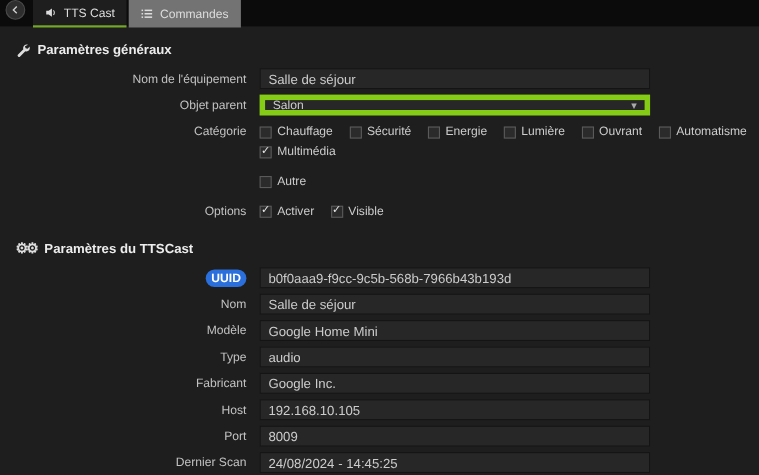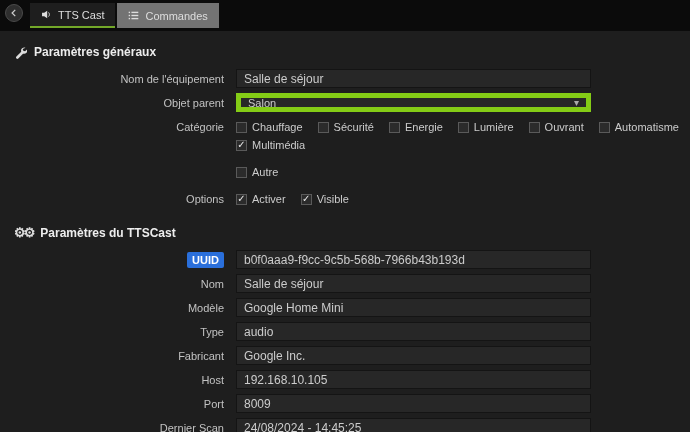--- a/index.html
+++ b/index.html
@@ -4,24 +4,24 @@
 <style>
   * { box-sizing: border-box; margin: 0; padding: 0; }
   html, body { width: 690px; height: 432px; overflow: hidden; }
   body {
     background: var(--content-bg, #1e1e1e);
     font-family: "Liberation Sans", sans-serif;
     color: #cccccc;
     font-size: 11px;
   }
   .topbar {
-    height: 31px;
+    height: 24px;
     background: var(--topbar-bg, #0b0b0b);
     display: flex;
-    align-items: center;
+    align-items: flex-start;
     padding-left: 5px;
   }
   .back-btn {
     width: 18px; height: 18px;
     border-radius: 50%;
     background: #2e2e2e;
     border: 1px solid #4a4a4a;
     display: flex; align-items: center; justify-content: center;
     margin: 0 7px 6px 0;
     cursor: pointer;
@@ -85,21 +85,21 @@
     display: inline-flex; align-items: center; justify-content: center;
     font-size: 10px; line-height: 1;
     color: #e8e8e8;
     flex: 0 0 auto;
   }
   .cb.checked .box::after { content: "\2713"; }
   .badge {
     background: var(--badge-blue, #2a6fdb);
     color: #ffffff;
     padding: 2px 5px;
-    border-radius: 2px;
+    border-radius: 8px;
     font-weight: bold;
   }
   svg { display: block; }
 </style>
 </head>
 <body>
 
 <div class="topbar">
   <div class="back-btn">
     <span>

